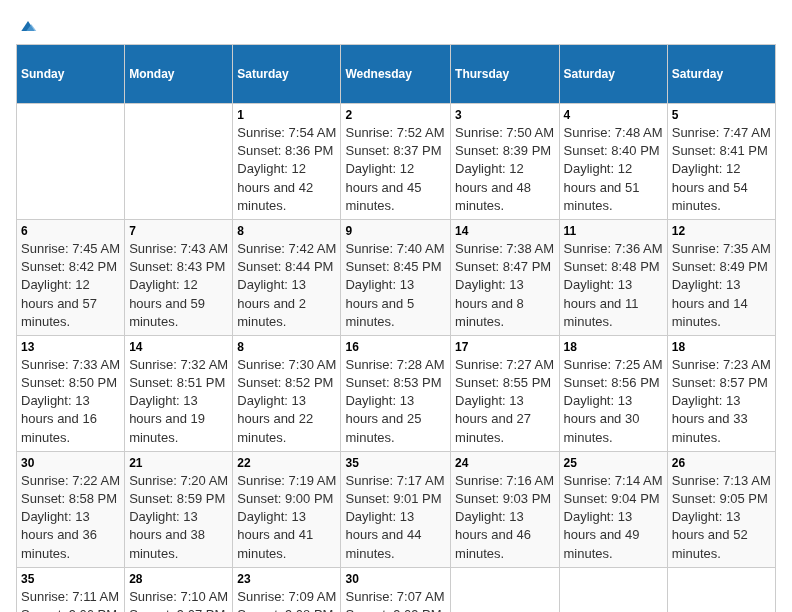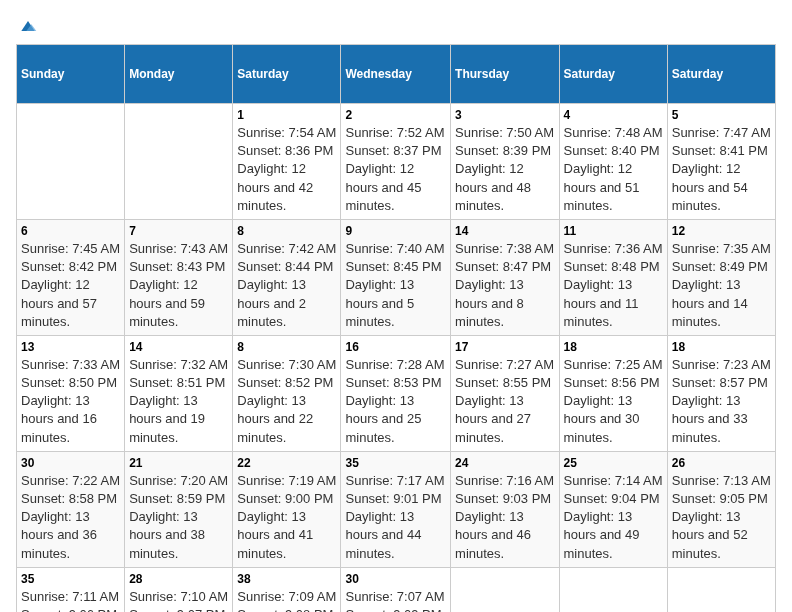--- a/index.html
+++ b/index.html
@@ -243,21 +243,21 @@
       <tr>
         <td>
           <span class="day-number">35</span>
           <div class="day-info">Sunrise: 7:11 AM<br>Sunset: 9:06 PM<br>Daylight: 13 hours and 54 minutes.</div>
         </td>
         <td>
           <span class="day-number">28</span>
           <div class="day-info">Sunrise: 7:10 AM<br>Sunset: 9:07 PM<br>Daylight: 13 hours and 57 minutes.</div>
         </td>
         <td>
-          <span class="day-number">38</span>
+          <span class="day-number">23</span>
           <div class="day-info">Sunrise: 7:09 AM<br>Sunset: 9:08 PM<br>Daylight: 13 hours and 59 minutes.</div>
         </td>
         <td>
           <span class="day-number">30</span>
           <div class="day-info">Sunrise: 7:07 AM<br>Sunset: 9:09 PM<br>Daylight: 14 hours and 2 minutes.</div>
         </td>
         <td class="empty-cell"></td>
         <td class="empty-cell"></td>
         <td class="empty-cell"></td>
       </tr>

